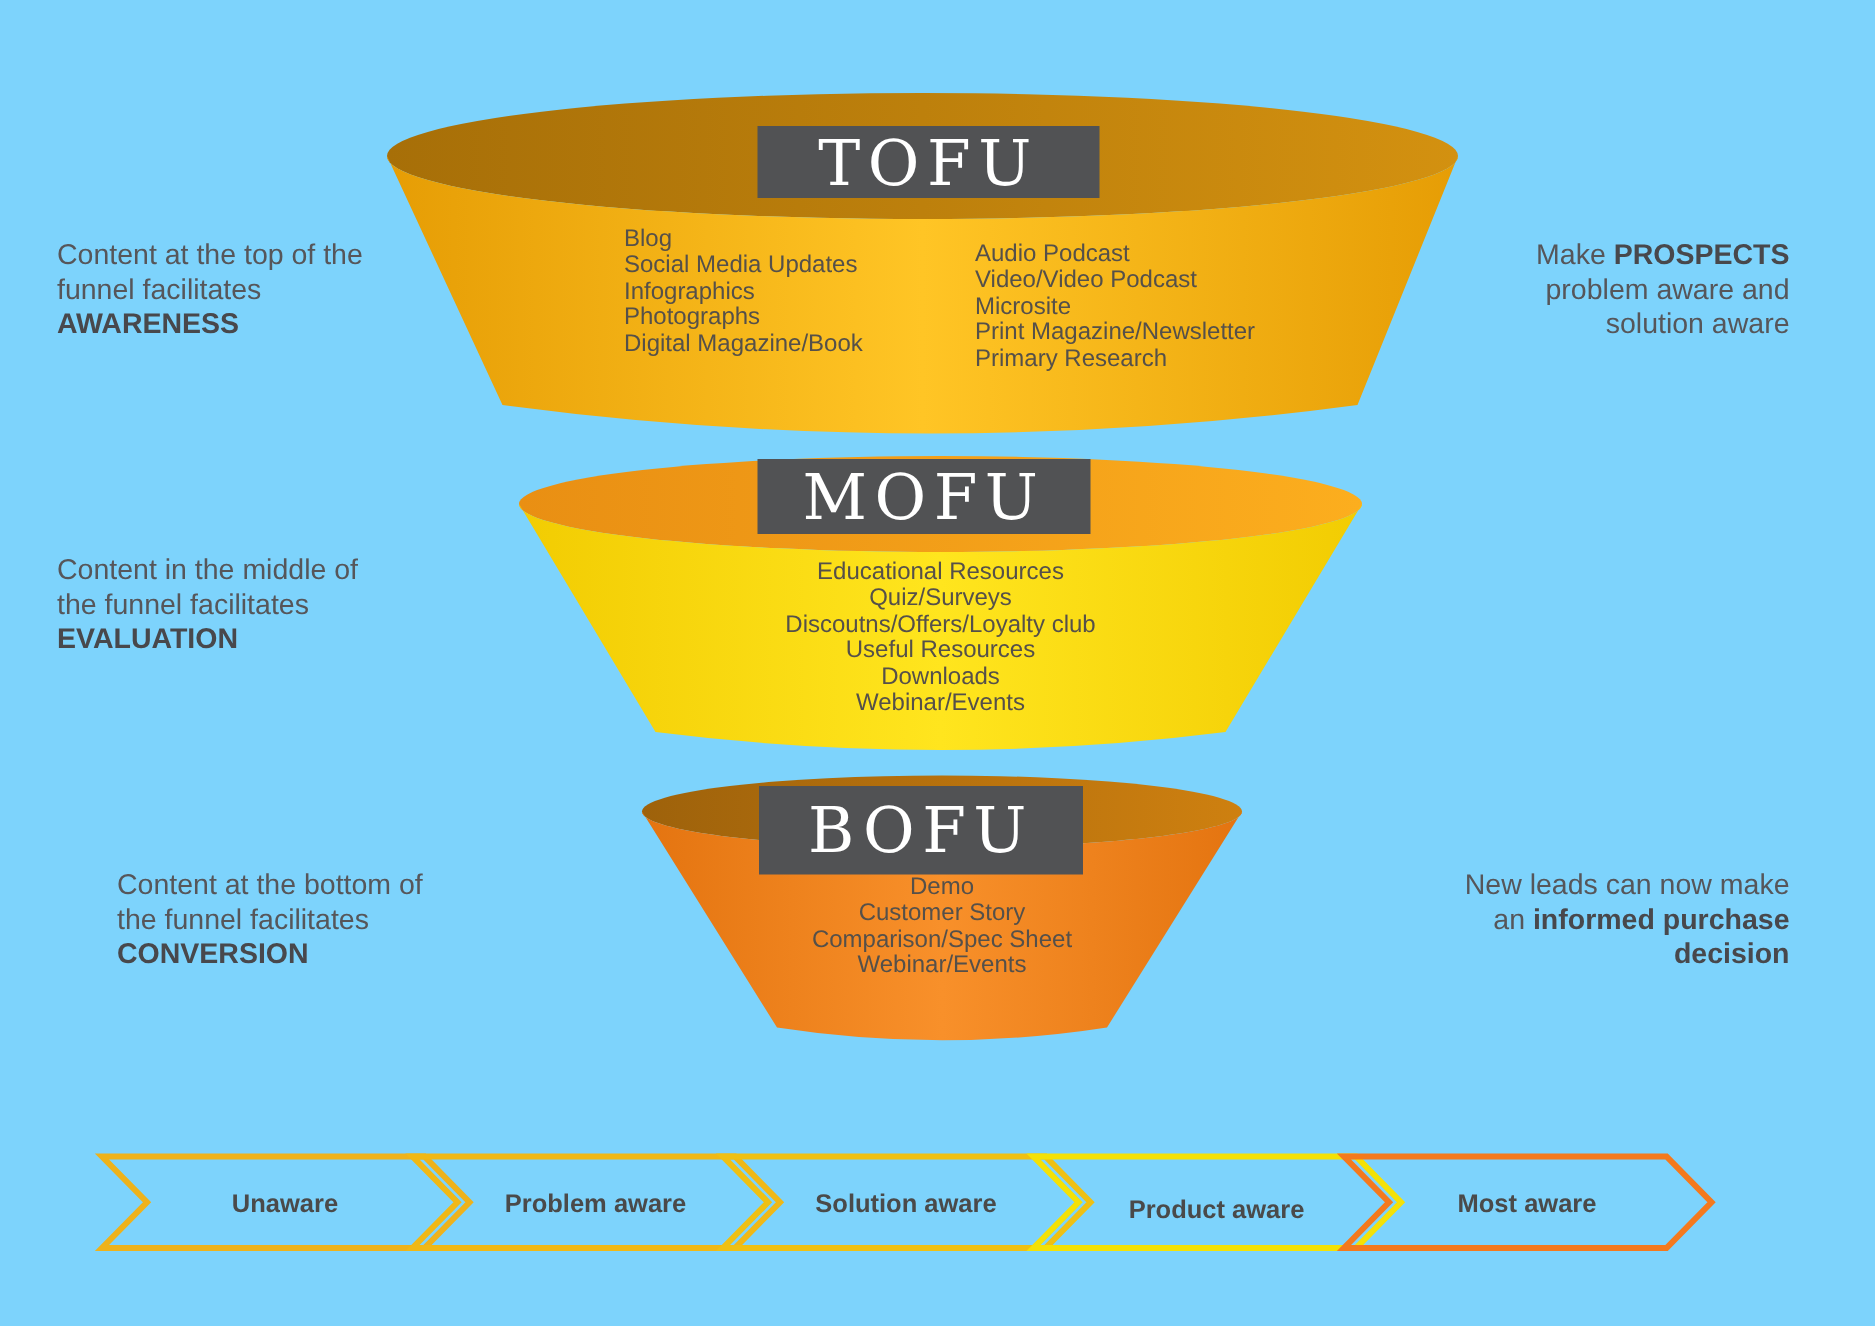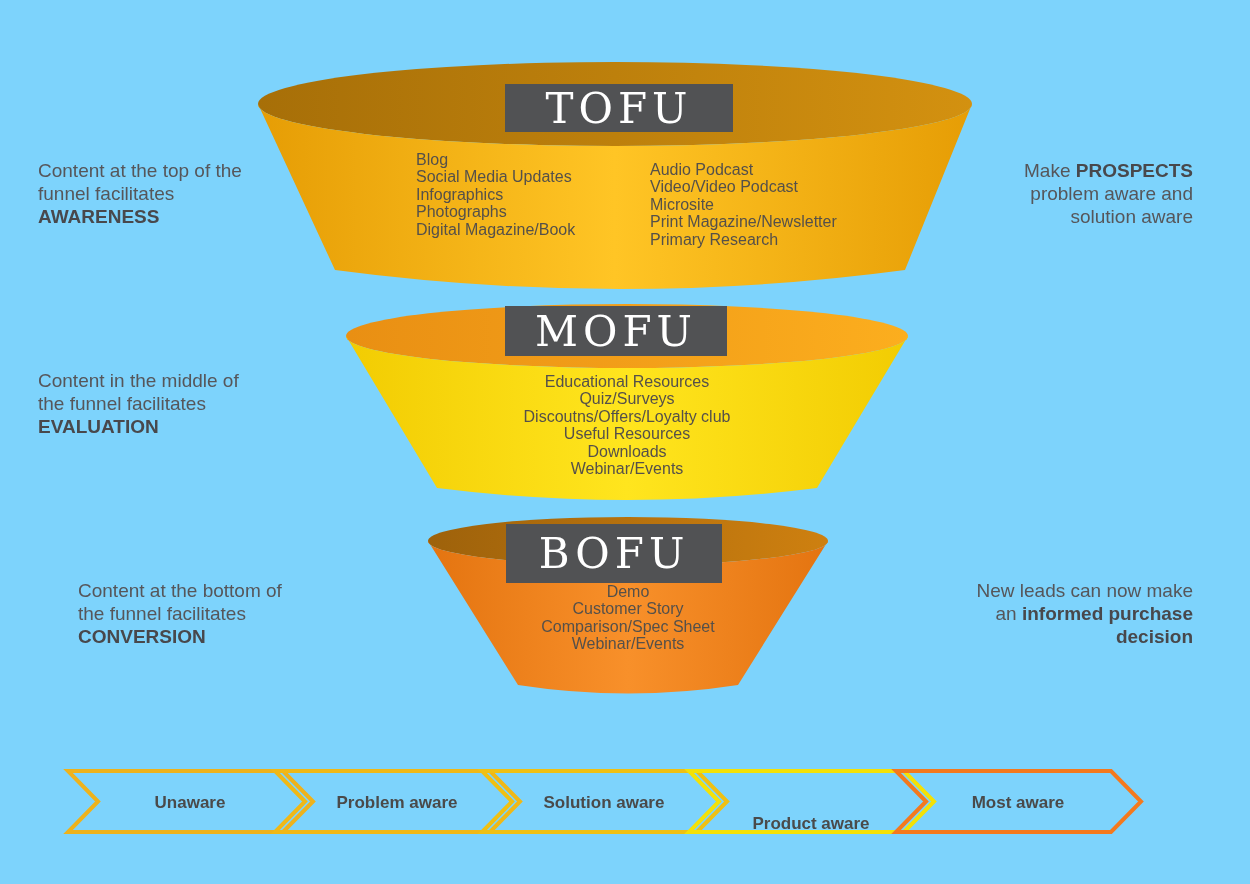--- a/index.html
+++ b/index.html
@@ -146,16 +146,16 @@
     </div>
   <div class="note right" style="left:913px;top:579px;">
       <div><span>New leads can now make</span></div>
       <div><span>an </span><b>informed purchase</b></div>
       <div><b>decision</b></div>
     </div>
 
   <div class="stage-label" style="left:85px;top:793px;">Unaware</div>
   <div class="stage-label" style="left:292px;top:793px;">Problem aware</div>
   <div class="stage-label" style="left:499px;top:793px;">Solution aware</div>
-  <div class="stage-label" style="left:706px;top:814px;">Product aware</div>
+  <div class="stage-label" style="left:706px;top:797px;">Product aware</div>
   <div class="stage-label" style="left:913px;top:793px;">Most aware</div>
 
 </div>
 
 </body></html>

